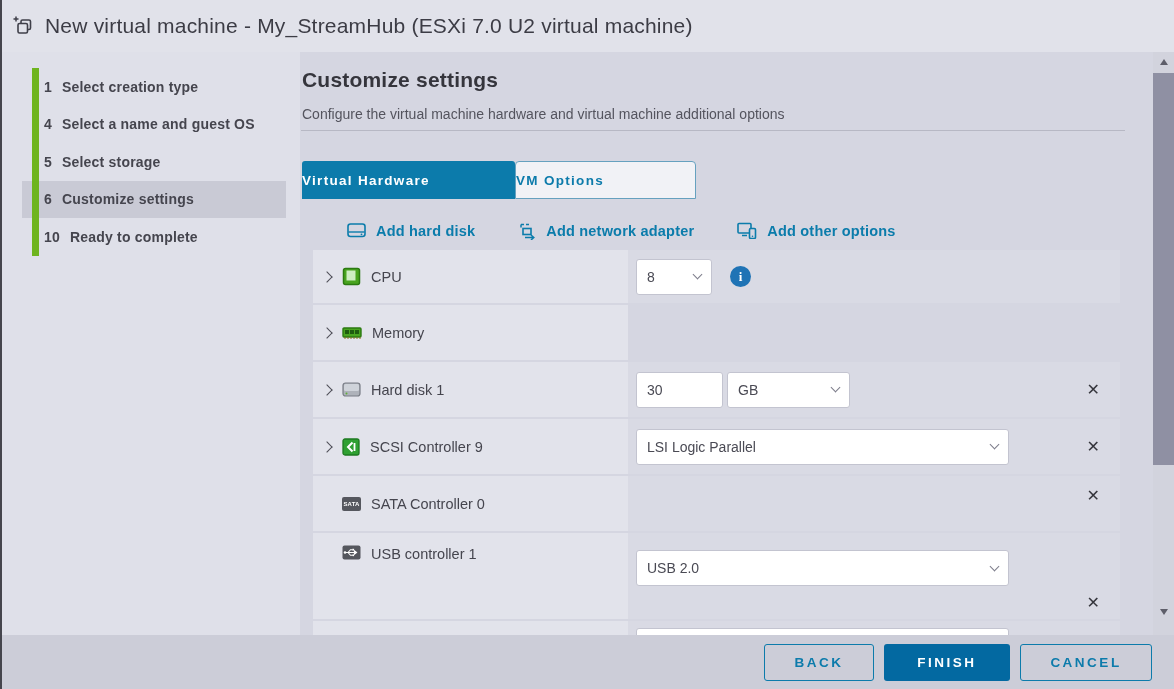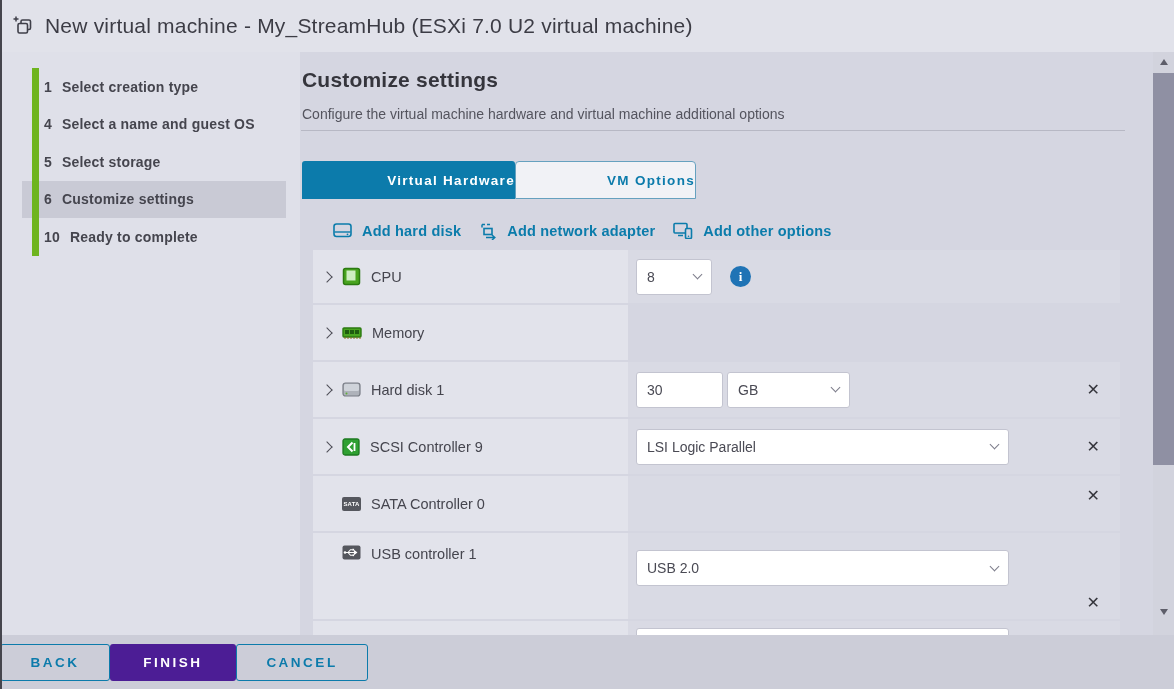--- a/index.html
+++ b/index.html
@@ -23,26 +23,26 @@
           font-size:14px; font-weight:600; color:#45454e; letter-spacing:0.2px; cursor:default; }
   .step.active { background:#c9cad5; }
   .step .num { flex:none; }
 
   
   .main-heading { position:absolute; left:302px; top:68px; font-size:21px; font-weight:600; color:#35353c; letter-spacing:0.2px; }
   .main-sub { position:absolute; left:302px; top:106px; font-size:14px; color:#54545e; }
   .head-divider { position:absolute; left:301px; top:130px; width:824px; height:1px; background:#b7b8c4; }
 
   .tabs { position:absolute; left:302px; top:161px; display:flex; align-items:flex-end; }
-  .tab { height:38px; display:flex; align-items:center; justify-content:flex-end;
+  .tab { height:38px; display:flex; align-items:center; justify-content:flex-start;
          font-size:13.5px; font-weight:700; letter-spacing:1.3px; cursor:pointer; }
   .tab.active { width:213px; background:#0c7bab; color:#ffffff; border-radius:3px 3px 0 0; }
   .tab.inactive { width:181px; background:#f1f2f6; color:#0c7bab; border:1px solid #66a1bf; border-radius:4px 4px 0 0; }
 
-  .add-row { position:absolute; left:313px; top:211px; height:39px; display:flex; align-items:center; gap:18px; padding-left:20px; }
+  .add-row { position:absolute; left:327px; top:211px; height:39px; display:flex; align-items:center; gap:43px; padding-left:20px; }
   .add-link { display:flex; align-items:center; gap:9px; color:#0b7cab; font-weight:700; font-size:14.5px; letter-spacing:0.2px; cursor:pointer; }
 
   
   .devtable { position:absolute; left:313px; top:250px; width:807px; }
   .vrow { display:flex; margin-bottom:2px; }
   .cell-l { width:315px; flex:none; background:#e2e3eb; display:flex; align-items:center; gap:10px;
             padding-left:10px; font-size:14.5px; color:#45454e; }
   .cell-r { flex:1; background:#d9dae4; display:flex; align-items:center; padding-left:8px; }
 
   .chev-right { width:8px; height:8px; border-top:1.6px solid #4d4d57; border-right:1.6px solid #4d4d57;
@@ -78,26 +78,26 @@
   
   .scrollbar { position:absolute; right:0; top:52px; width:21px; height:583px; background:#d2d3dd; z-index:10; }
   .sb-up { position:absolute; top:0; left:0; width:100%; height:20px; display:flex; align-items:center; justify-content:center; cursor:pointer; }
   .tri-up { width:0; height:0; border-left:4.5px solid transparent; border-right:4.5px solid transparent; border-bottom:6px solid #5e5e6a; }
   .sb-thumb { position:absolute; top:21px; left:0; width:100%; height:392px; background:#8f90a3; cursor:grab; }
   .sb-down { position:absolute; top:550px; left:0; width:100%; height:20px; display:flex; align-items:center; justify-content:center; cursor:pointer; }
   .tri-down { width:0; height:0; border-left:4.5px solid transparent; border-right:4.5px solid transparent; border-top:6px solid #5e5e6a; }
 
   
   .footer { position:absolute; left:0; top:635px; width:1174px; height:54px; background:#cccdd8; z-index:20;
-            display:flex; align-items:center; padding-right:22px; }
+            display:flex; align-items:center; justify-content:flex-end; gap:10px; padding-right:22px; }
   .btn { height:37px; border-radius:3px; font-family:"Liberation Sans", sans-serif; font-weight:700; font-size:13.5px;
          letter-spacing:2.5px; display:flex; align-items:center; justify-content:center;
          color:#0c7bab; border:1px solid #0c7bab; background:transparent; cursor:pointer; }
   .btn.back { width:110px; } .btn.next { width:109px; } .btn.cancel { width:132px; }
-  .btn.finish { width:126px; background:#4c1d95; color:#ffffff; border:none; }
+  .btn.finish { width:126px; background:#0369a1; color:#ffffff; border:none; }
 
   .grip { position:absolute; right:5px; bottom:10px; width:2px; height:2px; background:#6a6a76;
           box-shadow:-5px 0 0 #6a6a76, 0 -5px 0 #6a6a76, -5px -5px 0 #6a6a76, 0 -10px 0 #6a6a76, -10px 0 0 #6a6a76; }
 </style>
 </head>
 <body>
 
 <div id="app">
   <div class="win-edge"></div>
 

